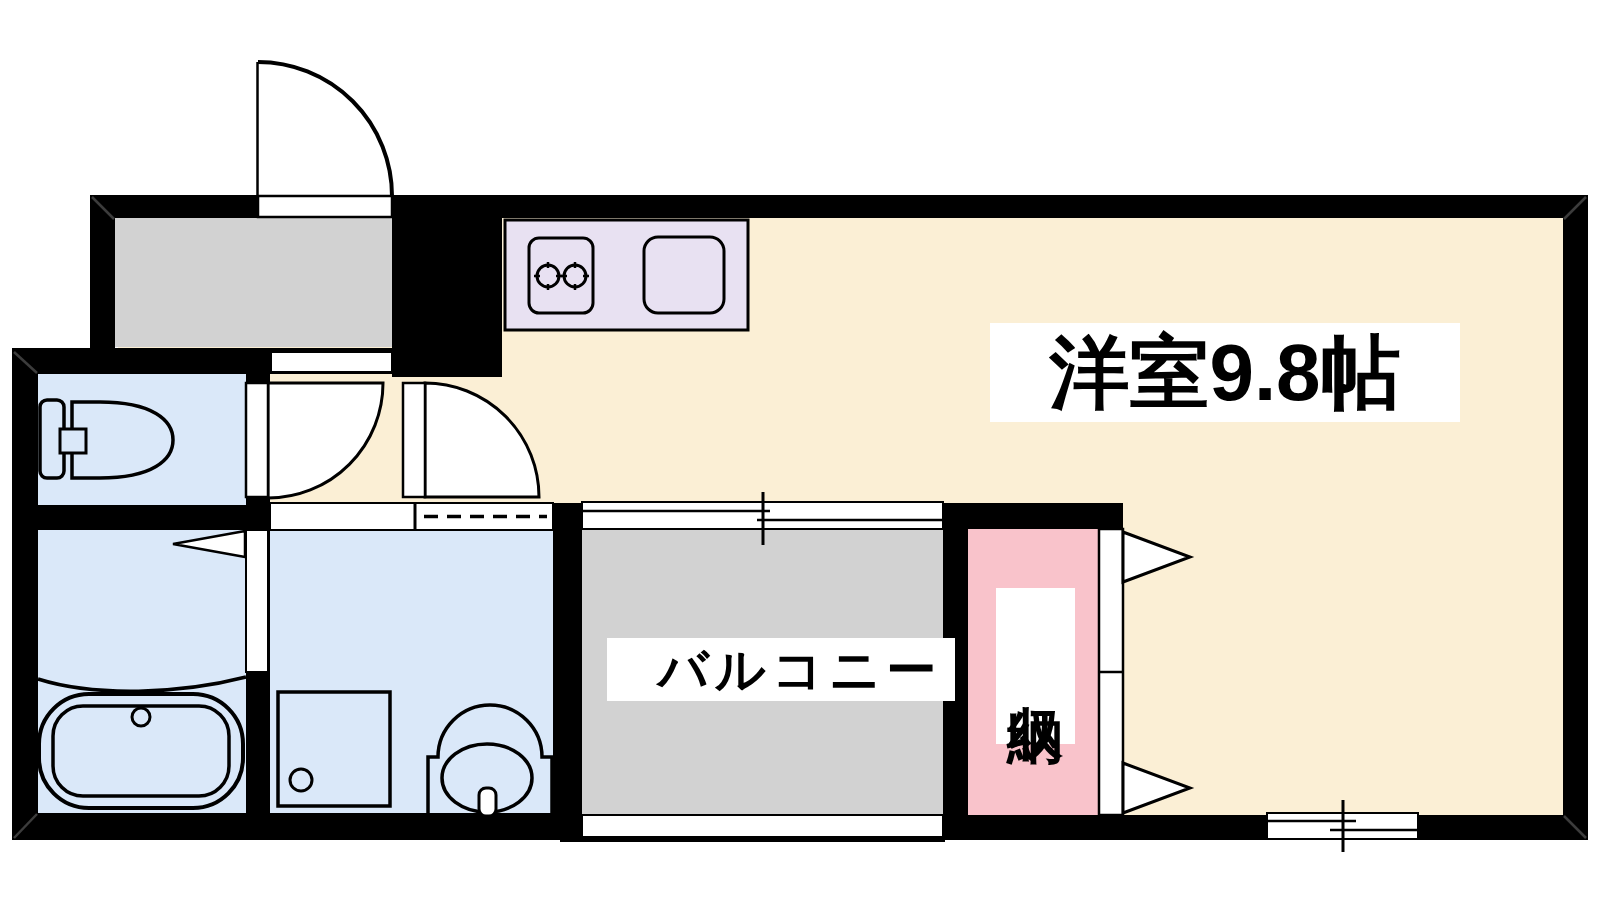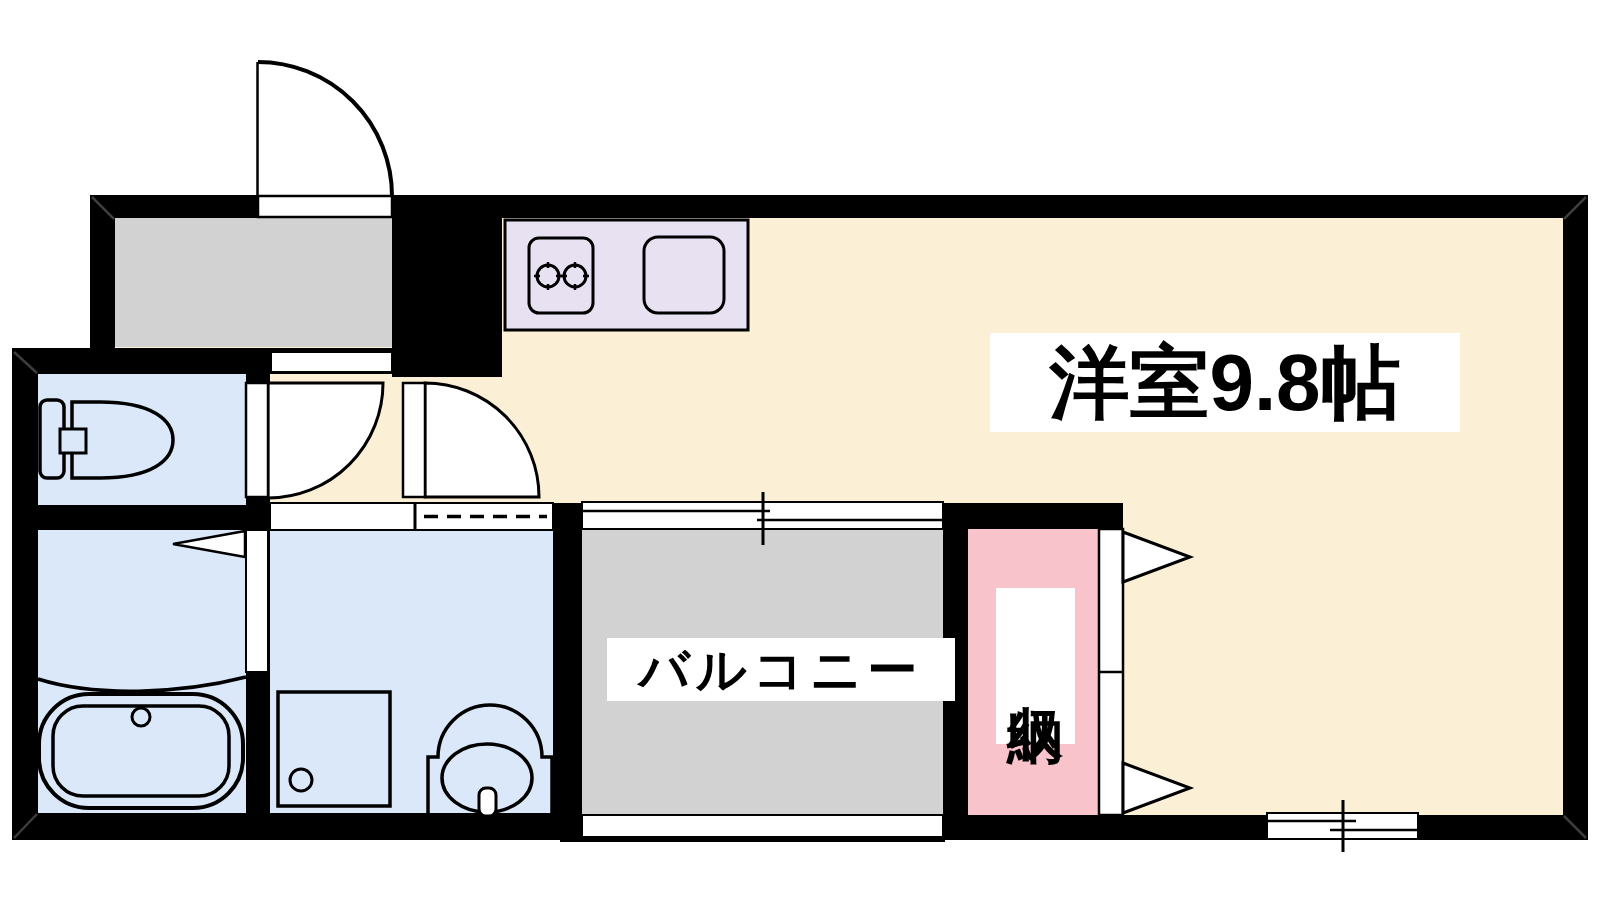--- a/index.html
+++ b/index.html
@@ -12,22 +12,22 @@
   }
   .plan svg{position:absolute;left:0;top:0;}
   .room-label{
     position:absolute;
     display:flex;align-items:center;justify-content:center;
     background:#ffffff;color:#000000;
     font-weight:bold;line-height:1.0;
     white-space:nowrap;
   }
   .lbl-genkan{left:178px;top:240px;width:153px;height:79px;font-size:64px;letter-spacing:4px;}
-  .lbl-main{left:990px;top:333px;width:470px;height:99px;font-size:80px;letter-spacing:0px;}
-  .lbl-balcony{left:607px;top:638px;width:348px;height:63px;font-size:50px;letter-spacing:6px;}
+  .lbl-main{left:990px;top:323px;width:470px;height:99px;font-size:80px;letter-spacing:0px;}
+  .lbl-balcony{left:607px;top:638px;width:310px;height:63px;font-size:50px;letter-spacing:6px;padding-left:38px;}
   .lbl-storage{
     left:996px;top:588px;width:79px;height:156px;font-size:56px;
     writing-mode:vertical-rl;text-orientation:upright;letter-spacing:6px;
   }
 </style>
 </head>
 <body>
 
 <div class="plan">
 

